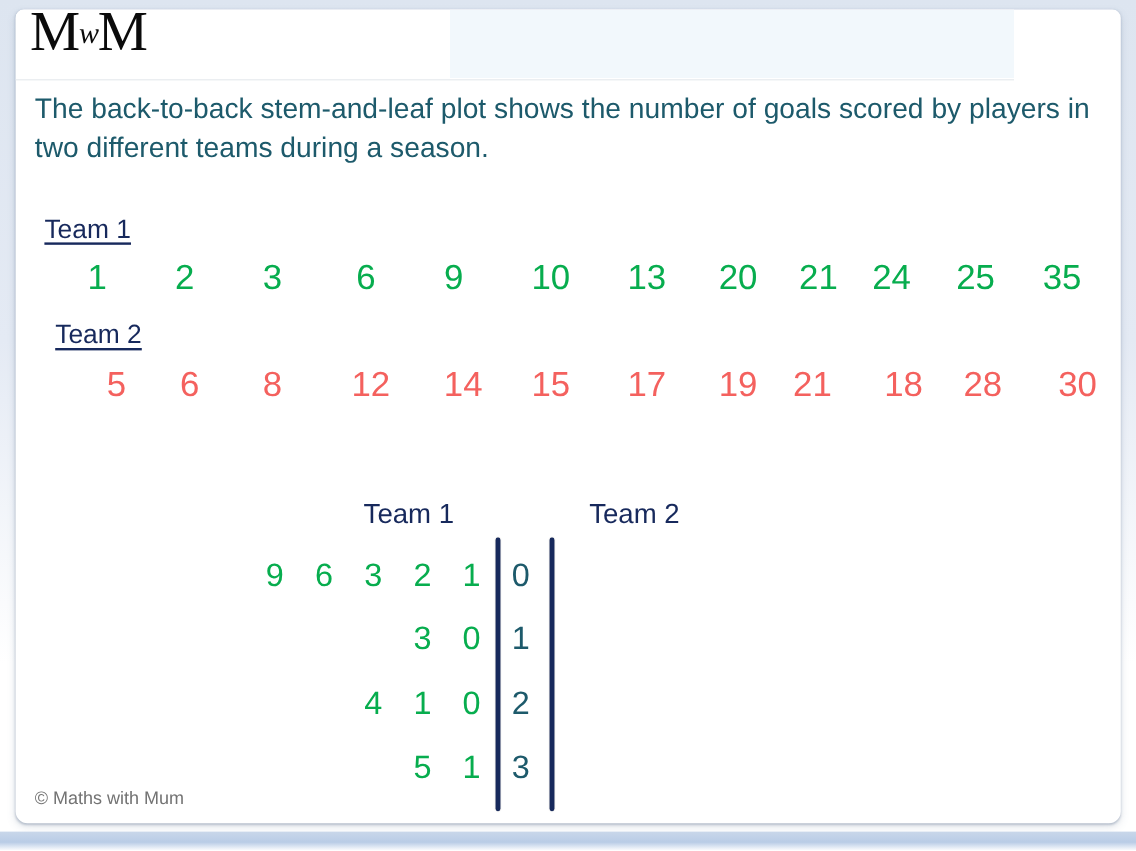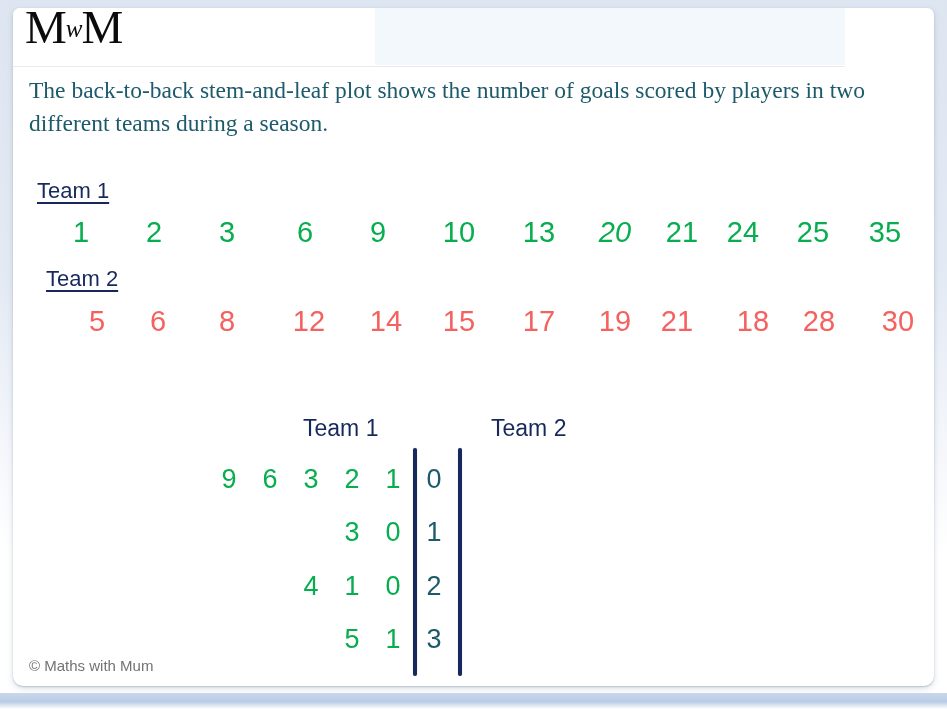--- a/index.html
+++ b/index.html
@@ -93,21 +93,21 @@
 
   
   #intro {
     position: absolute;
     left: 16px;
     top: 66px;
     width: 890px;
     color: #1d5a6b;
     font-size: 23.5px;
     line-height: 33px;
-    font-family: Liberation Serif, serif;
+    font-family: Liberation Sans, sans-serif;
   }
 
   
   .team-label {
     position: absolute;
     color: #17295c;
     font-size: 22px;
     font-family: "Liberation Sans", sans-serif;
     text-decoration: underline;
     text-underline-offset: 4px;
@@ -219,21 +219,21 @@
 
     <div class="team-label" id="team1-label">Team 1</div>
     <div class="value-row" id="team1-values">
         <span style="left: 68px;">1</span>
         <span style="left: 141px;">2</span>
         <span style="left: 214px;">3</span>
         <span style="left: 292px;">6</span>
         <span style="left: 365px;">9</span>
         <span style="left: 446px;">10</span>
         <span style="left: 526px;">13</span>
-        <span style="left: 602px; font-style: italic;">20</span>
+        <span style="left: 602px;">20</span>
         <span style="left: 669px;">21</span>
         <span style="left: 730px;">24</span>
         <span style="left: 800px;">25</span>
         <span style="left: 872px;">35</span>
       </div>
 
     <div class="team-label" id="team2-label">Team 2</div>
     <div class="value-row" id="team2-values">
         <span style="left: 84px;">5</span>
         <span style="left: 145px;">6</span>

